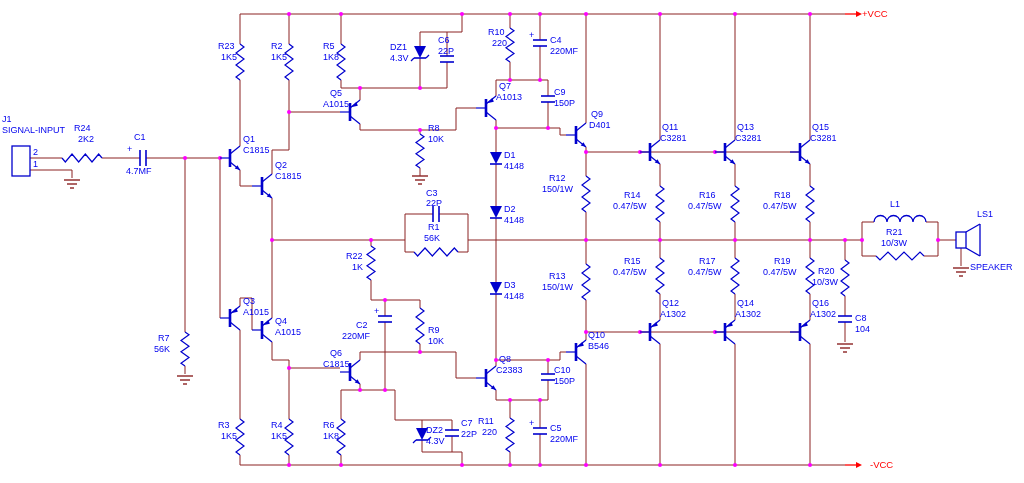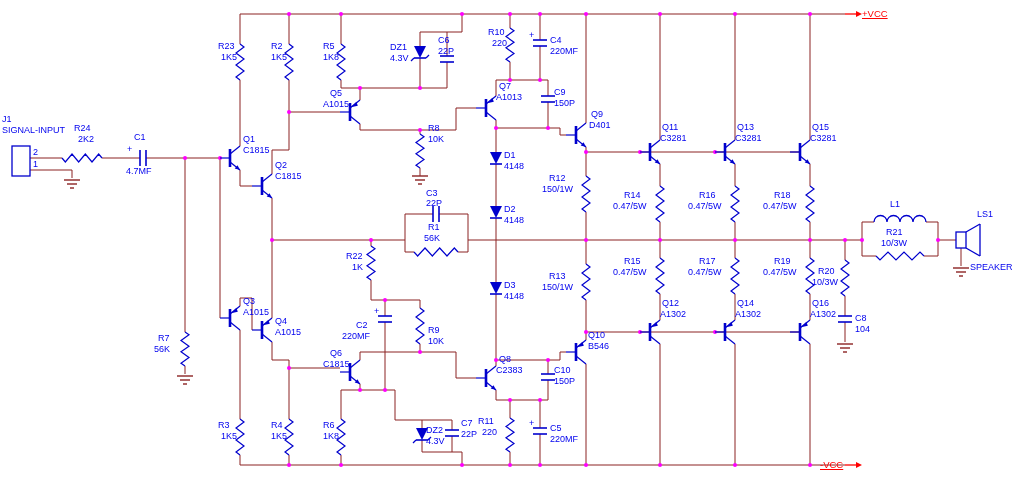--- a/index.html
+++ b/index.html
@@ -1,21 +1,21 @@
 <!DOCTYPE html>
 <html><head>
 <meta charset="utf-8">
 <style>
   html,body{margin:0;padding:0;background:#ffffff;}
   .stage{position:relative;width:1024px;height:483px;background:#ffffff;overflow:hidden;
          font-family:"Liberation Sans",sans-serif;}
   #schematic{position:absolute;left:0;top:0;}
-  .pwr{position:absolute;color:#ff0000;font-size:9.5px;line-height:10px;text-decoration:underline;}
+  .pwr{position:absolute;color:#ff0000;font-size:9.5px;line-height:10px;}
   #vccp{left:862px;top:9px;}
-  #vccm{left:820px;top:460px;}
+  #vccm{left:870px;top:460px;}
   text{font-family:"Liberation Sans",sans-serif;}
 </style>
 </head>
 <body>
 
 <div class="stage">
   <svg id="schematic" width="1024" height="483" viewBox="0 0 1024 483" xmlns="http://www.w3.org/2000/svg">
       <line x1="240" y1="14" x2="845" y2="14" stroke="#8b2323" stroke-width="1"></line>
       <line x1="240" y1="465" x2="845" y2="465" stroke="#8b2323" stroke-width="1"></line>
       <line x1="240" y1="14" x2="240" y2="44" stroke="#8b2323" stroke-width="1"></line>

